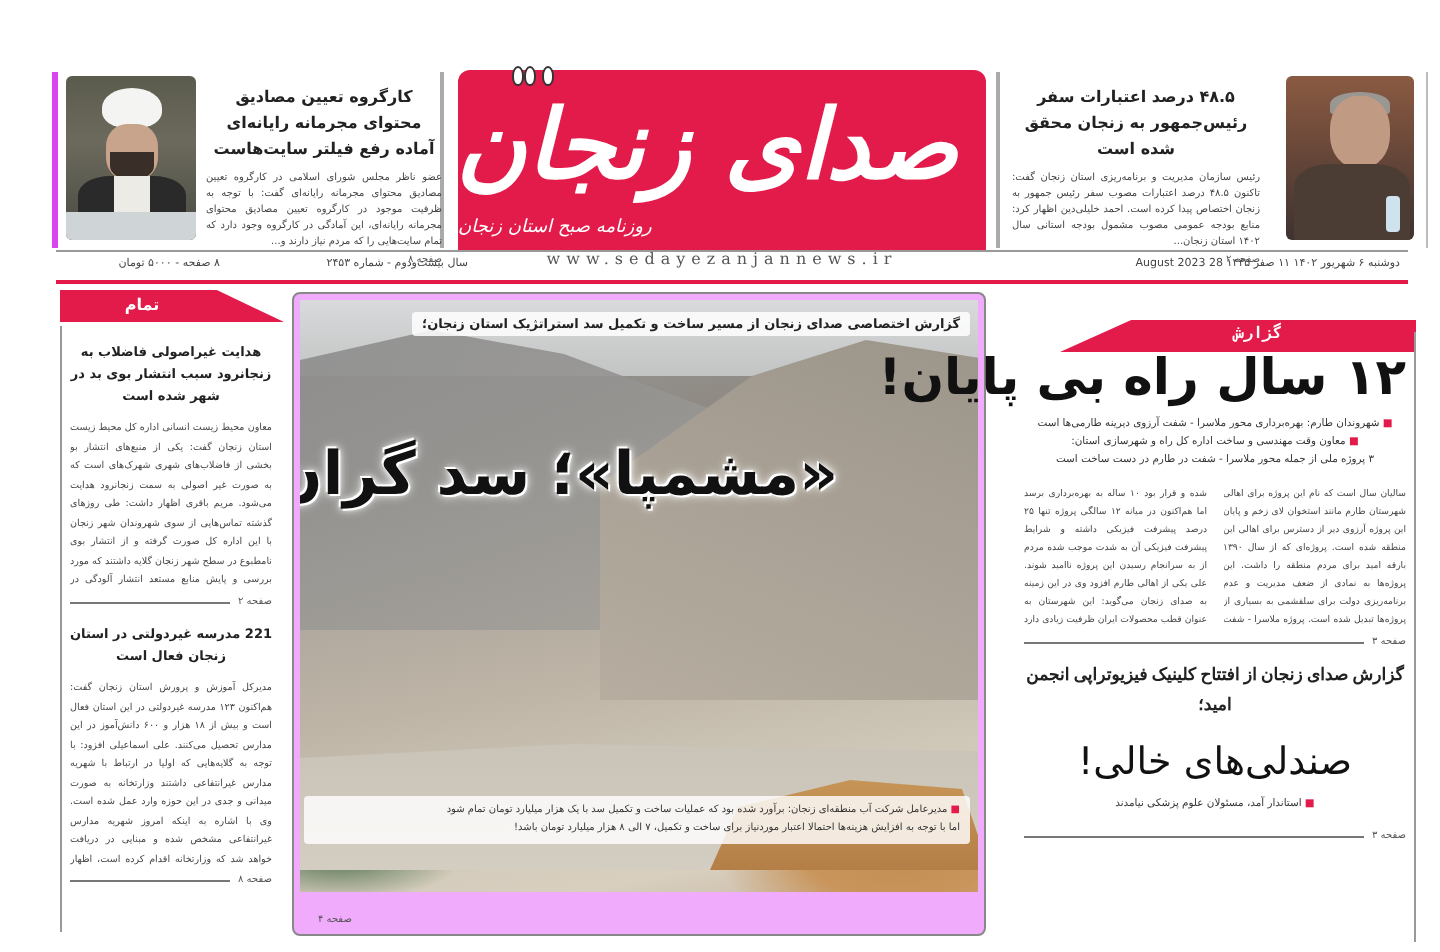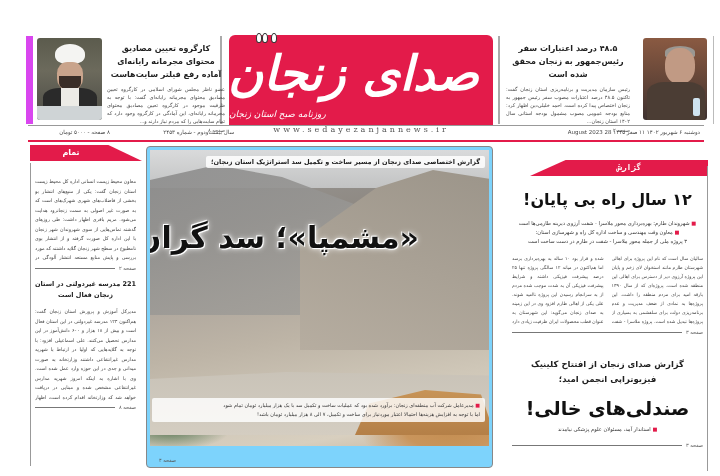--- a/index.html
+++ b/index.html
@@ -7,21 +7,21 @@
     body { position: relative; font-family: "DejaVu Sans", sans-serif; color: #222; direction: rtl; }
     .abs { position: absolute; }
 
     
     .masthead-red { left: 167px; top: 35px; width: 191px; height: 90px; background: #e31b4a; border-radius: 6px 6px 0 0; left: 229px; width: 264px; }
     .logo-text { right: 14px; top: 8px; color: #fff; font-family: "DejaVu Serif", serif; font-size: 48px; font-weight: bold; font-style: italic; letter-spacing: -2px; white-space: nowrap; line-height: 60px; }
     .logo-sub { left: 0; bottom: 6px; color: #fff; font-size: 9px; font-style: italic; white-space: nowrap; }
     .website { left: 229px; top: 125px; width: 264px; text-align: center; direction: ltr; font-family: "DejaVu Serif", serif; font-size: 8px; letter-spacing: 3px; color: #555; }
 
     
-    .topbox { top: 36px; height: 88px; border-left: 7px solid #d946ef; border-right: 1px solid #bbb; }
+    .topbox { top: 36px; height: 88px; border-left: 3px solid #d946ef; border-right: 1px solid #bbb; }
     .topbox-left { left: 20px; width: 200px; border-right: 2px solid #aaa; }
     .topbox-right { left: 500px; width: 202px; border-left: 2px solid #aaa; }
     .photo { top: 2px; width: 65px; height: 82px; border-radius: 3px; overflow: hidden; }
     .photo-cleric { left: 10px; background: linear-gradient(180deg, #5b5b4d 0%, #6c6a5c 40%, #4a4a44 100%); }
     .photo-cleric .turban { position: absolute; left: 18px; top: 6px; width: 30px; height: 20px; background: #f4f4f2; border-radius: 50% 50% 40% 40%; }
     .photo-cleric .face { position: absolute; left: 20px; top: 24px; width: 26px; height: 28px; background: #c9a48c; border-radius: 40%; }
     .photo-cleric .beard { position: absolute; left: 22px; top: 38px; width: 22px; height: 14px; background: #3a2e28; border-radius: 0 0 50% 50%; }
     .photo-cleric .robe { position: absolute; left: 6px; top: 50px; width: 54px; height: 32px; background: #2a2a2a; border-radius: 30% 30% 0 0; }
     .photo-cleric .collar { position: absolute; left: 24px; top: 50px; width: 18px; height: 20px; background: #ecebe6; }
     .photo-cleric .desk { position: absolute; left: 0; top: 68px; width: 65px; height: 14px; background: #cfd4d6; }
@@ -45,46 +45,46 @@
     .sec-head-right { left: 530px; top: 160px; width: 178px; clip-path: polygon(20% 0, 100% 0, 100% 100%, 0 100%); padding-left: 20px; font-family: Liberation Mono, monospace; }
 
     
     .left-col { left: 30px; top: 163px; width: 110px; height: 303px; border-left: 1px solid #999; }
     .art-title { font-size: 6.5px; font-weight: bold; text-align: center; line-height: 11px; color: #222; }
     .art-body { font-size: 4.8px; line-height: 9.5px; color: #444; text-align: justify; }
     .page-ref { font-size: 5px; color: #555; display: flex; align-items: center; gap: 4px; }
     .page-ref .ln { flex: 1; height: 1px; background: #777; }
 
     
-    .center-frame { left: 146px; top: 146px; width: 347px; height: 322px; border: 1px solid #888; border-radius: 4px; padding: 3px; background: #7dd3fc; }
+    .center-frame { left: 146px; top: 146px; width: 347px; height: 322px; border: 1px solid #888; border-radius: 4px; padding: 3px; background: #f0abfc; }
     .center-photo { position: relative; width: 100%; height: 296px; overflow: hidden;
       background:
         radial-gradient(ellipse 90px 40px at 300px 280px, #c48e52 0%, #c9955c 50%, rgba(201,149,92,0) 100%),
         radial-gradient(ellipse 60px 20px at 20px 280px, #5d7a58 0%, rgba(93,122,88,0) 100%),
         linear-gradient(170deg, #9c9c9a 0%, #8f8a84 25%, #b0a89e 45%, #bdb4a6 60%, #cfc7b8 78%, #d8cfbf 90%, #c6b59e 100%); }
     .sky { position: absolute; left: 0; top: 0; width: 100%; height: 38px; background: linear-gradient(180deg, #d9dadb, #c2c3c3); }
     .mountain1 { position: absolute; left: 0; top: 15px; width: 220px; height: 150px; background: linear-gradient(160deg, #8c8c8c, #a3a09a); clip-path: polygon(0 10%, 30% 0, 60% 8%, 100% 30%, 100% 100%, 0 100%); opacity: 0.9; }
     .mountain2 { position: absolute; left: 150px; top: 20px; width: 190px; height: 180px; background: linear-gradient(200deg, #9c958a, #b6ada0); clip-path: polygon(0 40%, 40% 10%, 70% 0, 100% 5%, 100% 100%, 0 100%); }
     .pit { position: absolute; left: 0; top: 215px; width: 340px; height: 70px; background: linear-gradient(180deg, #c8c2b7, #d4cdc1); clip-path: polygon(0 20%, 40% 10%, 100% 15%, 100% 100%, 0 100%); }
     .dirt-mound { position: absolute; left: 205px; top: 240px; width: 140px; height: 45px; background: linear-gradient(180deg, #c79457, #b47f47); clip-path: polygon(10% 30%, 50% 0, 90% 10%, 100% 100%, 0 100%); }
     .kicker { position: absolute; right: 4px; top: 6px; background: rgba(255,255,255,0.85); padding: 2px 5px; font-size: 6.5px; font-weight: bold; color: #222; border-radius: 2px; white-space: nowrap; }
     .headline-main { position: absolute; right: 70px; top: 70px; font-size: 30px; font-weight: 900; color: #111; text-shadow: 0 0 3px #fff, 0 0 6px #fff, 1px 1px 0 #fff, -1px -1px 0 #fff; white-space: nowrap; font-family: "DejaVu Sans", sans-serif; }
     .caption { position: absolute; right: 4px; top: 248px; width: 333px; background: rgba(255,255,255,0.82); padding: 3px 5px; font-size: 5px; line-height: 9px; color: #333; border-radius: 2px; }
     .caption .bullet { color: #e31b4a; }
     .center-page { position: absolute; left: 12px; bottom: 4px; font-size: 5px; color: #555; }
 
     
     .right-col { left: 508px; top: 166px; width: 200px; height: 305px; border-right: 1px solid #999; }
     .r-kicker { font-size: 8.5px; font-weight: bold; text-align: center; line-height: 15px; color: #222; }
-    .r-headline { font-size: 16px; font-weight: 900; text-align: center; color: #111; line-height: 26px; margin-top: 17px; white-space: nowrap; }
+    .r-headline { font-size: 25px; font-weight: 900; text-align: center; color: #111; line-height: 26px; margin-top: 6px; white-space: nowrap; }
     .r-bullets { font-size: 5.2px; line-height: 9px; color: #333; margin-top: 6px; text-align: center; }
     .r-bullets .bullet { color: #e31b4a; }
     .r-cols { display: flex; gap: 8px; margin-top: 8px; }
     .r-cols div { flex: 1; font-size: 4.6px; line-height: 9px; color: #444; text-align: justify; }
-    .r-head2 { font-size: 19px; font-weight: 700; text-align: center; color: #111; margin-top: 10px; }
+    .r-head2 { font-size: 19px; font-weight: 400; text-align: center; color: #111; margin-top: 10px; }
   </style>
 </head>
 <body>
 
 <div class="abs masthead-red" style="left:229px; top:35px; width:264px; height:90px;">
   <div class="abs logo-text">صدای زنجان</div>
   <div class="abs logo-sub">روزنامه صبح استان زنجان</div>
 </div>
 <div class="abs" style="left:256px; top:28px;">
   <span style="display:inline-block;width:6px;height:10px;border:1px solid #333;border-radius:50% 50% 45% 45%;background:#fff;margin-right:3px;"></span><span style="display:inline-block;width:6px;height:10px;border:1px solid #333;border-radius:50% 50% 45% 45%;background:#fff;margin-right:3px;"></span><span style="display:inline-block;width:6px;height:10px;border:1px solid #333;border-radius:50% 50% 45% 45%;background:#fff;"></span>
@@ -123,20 +123,21 @@
 
 <div class="abs grayline" style="left:28px; top:125px; width:676px;"></div>
 <div class="abs datebar" style="right:20px;">دوشنبه  ۶  شهریور  ۱۴۰۲     ۱۱  صفر  ۱۴۴۵     28  August  2023</div>
 <div class="abs datebar" style="left:144px; width:90px;">سال بیست‌ودوم - شماره ۲۴۵۳</div>
 <div class="abs datebar" style="left:30px; width:80px; direction:rtl;">۸ صفحه - ۵۰۰۰ تومان</div>
 <div class="abs redline" style="left:28px; top:140px; width:676px;"></div>
 
 <div class="abs sec-head sec-head-left">تمام</div>
 <div class="abs left-col">
   <div style="padding:8px 4px 0 4px;">
+    <div class="art-title">هدایت غیراصولی فاضلاب به زنجانرود سبب انتشار بوی بد در شهر شده است</div>
     <div class="art-body" style="margin-top:6px; height:86px; overflow:hidden;">معاون محیط زیست انسانی اداره کل محیط زیست استان زنجان گفت: یکی از منبع‌های انتشار بو بخشی از فاضلاب‌های شهری شهرک‌های است که به صورت غیر اصولی به سمت زنجانرود هدایت می‌شود. مریم باقری اظهار داشت: طی روزهای گذشته تماس‌هایی از سوی شهروندان شهر زنجان با این اداره کل صورت گرفته و از انتشار بوی نامطبوع در سطح شهر زنجان گلایه داشتند که مورد بررسی و پایش منابع مستعد انتشار آلودگی در دستور کار قرار گرفت. وی با بیان اینکه در این راستا تمامی منابع که احتمال ایجاد آلودگی از انتشار بوی نامطبوع حاصل از فعالیت آنها وجود داشت به صورت مداوم توسط کارشناسان محیط زیست مورد بررسی قرار گرفت...</div>
     <div class="page-ref" style="margin-top:2px;">
         <span>صفحه ۲</span>
         <span class="ln"></span>
       </div>
     <div class="art-title" style="margin-top:8px;">221 مدرسه غیردولتی در استان زنجان فعال است</div>
     <div class="art-body" style="margin-top:6px; height:95px; overflow:hidden;">مدیرکل آموزش و پرورش استان زنجان گفت: هم‌اکنون ۱۲۳ مدرسه غیردولتی در این استان فعال است و بیش از ۱۸ هزار و ۶۰۰ دانش‌آموز در این مدارس تحصیل می‌کنند. علی اسماعیلی افزود: با توجه به گلایه‌هایی که اولیا در ارتباط با شهریه مدارس غیرانتفاعی داشتند وزارتخانه به صورت میدانی و جدی در این حوزه وارد عمل شده است. وی با اشاره به اینکه امروز شهریه مدارس غیرانتفاعی مشخص شده و مبنایی در دریافت خواهد شد که وزارتخانه اقدام کرده است، اظهار داشت: شهریه این مدارس پس از بارگذاری مستندات در سامانه و بررسی اطلاعات در سطح منطقه و شهرستان، با تصویب شورای نظارت به استان اعلام می‌شود.</div>
     <div class="page-ref" style="margin-top:2px;">
         <span>صفحه ۸</span>
         <span class="ln"></span>
@@ -171,21 +172,21 @@
       <div>۳ پروژه ملی از جمله محور ملاسرا - شفت در طارم در دست ساخت است</div>
     </div>
     <div class="r-cols">
       <div style="height:72px; overflow:hidden;">سالیان سال است که نام این پروژه برای اهالی شهرستان طارم مانند استخوان لای زخم و پایان این پروژه آرزوی دیر از دسترس برای اهالی این منطقه شده است. پروژه‌ای که از سال ۱۳۹۰ بارقه امید برای مردم منطقه را داشت. این پروژه‌ها به نمادی از ضعف مدیریت و عدم برنامه‌ریزی دولت برای سلفشمی به بسیاری از پروژه‌ها تبدیل شده است. پروژه ملاسرا - شفت یک طرح ملی است که از سال ۱۳۹۰ آغاز</div>
       <div style="height:72px; overflow:hidden;">شده و قرار بود ۱۰ ساله به بهره‌برداری برسد اما هم‌اکنون در میانه ۱۲ سالگی پروژه تنها ۲۵ درصد پیشرفت فیزیکی داشته و شرایط پیشرفت فیزیکی آن به شدت موجب شده مردم از به سرانجام رسیدن این پروژه ناامید شوند. علی یکی از اهالی طارم افزود وی در این زمینه به صدای زنجان می‌گوید: این شهرستان به عنوان قطب محصولات ایران ظرفیت زیادی دارد اما همواره مورد بی‌اعتنایی...</div>
     </div>
     <div class="page-ref" style="margin-top:3px;">
         <span>صفحه ۳</span>
         <span class="ln"></span>
       </div>
-    <div class="r-kicker" style="margin-top:22px;">گزارش صدای زنجان از افتتاح کلینیک فیزیوتراپی انجمن امید؛</div>
+    <div class="r-kicker" style="margin-top:6px;font-family:Liberation Serif, serif;">گزارش صدای زنجان از افتتاح کلینیک فیزیوتراپی انجمن امید؛</div>
     <div class="r-head2">صندلی‌های خالی!</div>
     <div class="r-bullets"><span class="bullet">■ </span><span>استاندار آمد، مسئولان علوم پزشکی نیامدند</span></div>
     <div class="page-ref" style="margin-top:8px;">
         <span>صفحه ۳</span>
         <span class="ln"></span>
       </div>
   </div>
 </div>
 
 </body></html>

